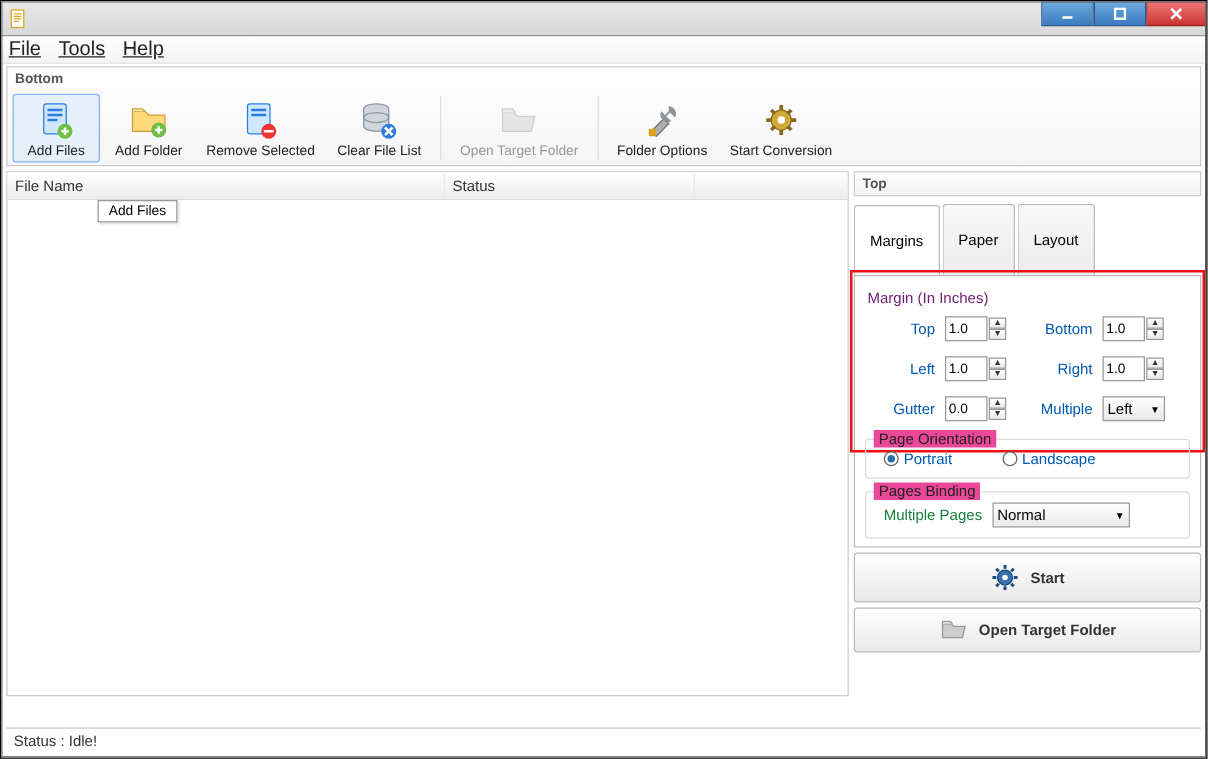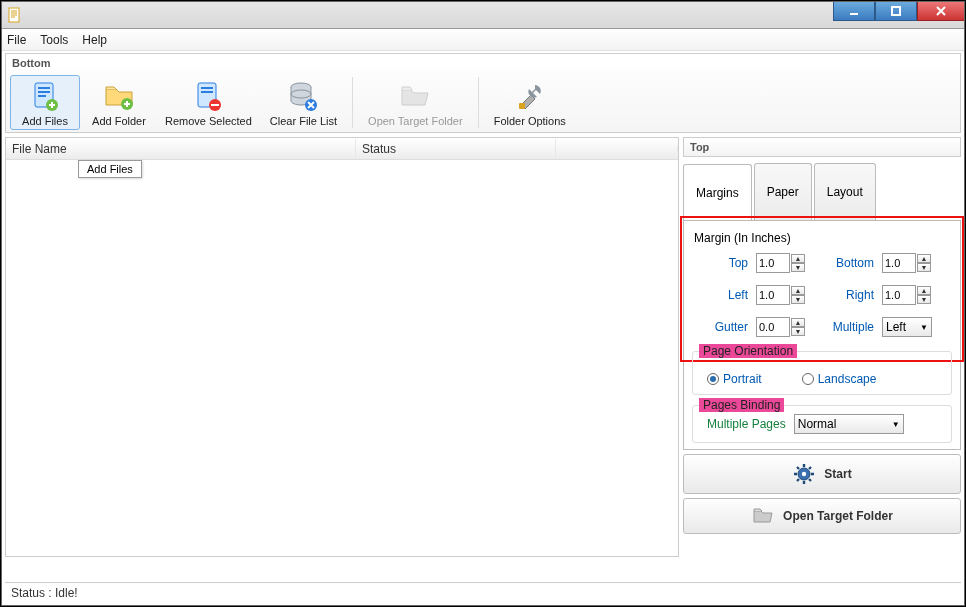--- a/index.html
+++ b/index.html
@@ -6,21 +6,21 @@
 body { background: #fff; width: 966px; height: 607px; overflow: hidden; position: relative; border: 1px solid #000;}
 .titlebar { height: 28px; background: linear-gradient(#e8e8e8,#d8d8d8); display:flex; align-items:center; padding-left:6px; border-bottom:1px solid #999; position:relative;}
 .titlebar .app-icon { width:16px; height:16px; margin-right:6px; display:flex; align-items:center; justify-content:center;}
 .titlebar .title { color:#333; font-size:12px;}
 .win-btns { position:absolute; right:0; top:0; display:flex; height:20px;}
 .win-btn { width:42px; height:20px; display:flex; align-items:center; justify-content:center; color:#fff; font-weight:bold;}
 .win-min { background: linear-gradient(#6babde,#3b7bbf); border:1px solid #2b5a8a;}
 .win-max { background: linear-gradient(#6babde,#3b7bbf); border:1px solid #2b5a8a;}
 .win-close { background: linear-gradient(#e77,#c33); border:1px solid #922; width:48px; border-top-right-radius:0;}
 .menubar { height:22px; background:linear-gradient(#fff,#f3f3f3); border-bottom:1px solid #e0e0e0; display:flex; align-items:center; padding:0 6px; gap:14px;}
-.menubar span { font-size:12px; color:#222;}
+.menubar span { font-size:16px; color:#222;text-decoration:underline;}
 .section-label { background:#fff; border:1px solid #ccc; border-radius:0; margin:2px 4px 0 4px; padding:3px 6px 0 6px; font-size:11px; font-weight:bold; color:#555; border-bottom:none;}
 .toolbar-wrap { margin:0 4px; border:1px solid #ccc; border-top:none; background:linear-gradient(#fdfdfd,#f5f5f5);}
 .toolbar { display:flex; align-items:flex-start; padding:6px 4px 2px 4px; gap:4px;}
 .tbtn { display:flex; flex-direction:column; align-items:center; justify-content:center; min-width:70px; padding:2px 6px 2px 6px; border:1px solid transparent; border-radius:3px; cursor:default;}
 .tbtn.selected { border:1px solid #7eb4ea; background:#e5f0fb;}
 .tbtn .ticon { width:36px; height:36px; display:flex; align-items:center; justify-content:center; margin-bottom:1px;}
 .tbtn .tlabel { font-size:11px; color:#222; text-align:center; white-space:nowrap;}
 .tbtn.disabled .tlabel { color:#999;}
 .tbtn.disabled .ticon svg { opacity:.45;}
 .sep { width:1px; background:#ddd; align-self:stretch; margin:2px 4px;}
@@ -30,32 +30,32 @@
 .list-header .col { padding:3px 6px; font-size:12px; color:#333; border-right:1px solid #e8e8e8;}
 .col-name { width:350px;} .col-status { width:200px;} .col-empty { flex:1;}
 .tooltip-box { position:absolute; top:22px; left:72px; background:#fff; border:1px solid #999; padding:2px 8px; font-size:11px; box-shadow:1px 1px 2px rgba(0,0,0,.15);}
 .right-panel { width:278px; display:flex; flex-direction:column; gap:4px;}
 .top-group-label { border:1px solid #ccc; background:linear-gradient(#fff,#f3f3f3); padding:3px 6px; font-weight:bold; color:#555; font-size:11px;}
 .tabs { display:flex; margin-top:2px;}
 .tab { border:1px solid #bbb; background:linear-gradient(#f8f8f8,#ececec); padding:21px 12px; font-size:12px; margin-right:2px; border-bottom:none; border-top-left-radius:3px; border-top-right-radius:3px; cursor:default;}
 .tab.active { background:#fff; position:relative; top:1px;}
 .tab-content { border:1px solid #bbb; background:#fff; padding:6px 4px; position:relative;}
 .highlight-box { border:2px solid #e11; position:absolute; top:-5px; left:-4px; right:-4px; height:146px; pointer-events:none;}
-.group-title { font-size:12px; color:#000000; margin:4px 0 4px 6px;}
+.group-title { font-size:12px; color:#701a75; margin:4px 0 4px 6px;}
 .grid { display:grid; grid-template-columns:56px 58px 56px 58px; column-gap:6px; row-gap:12px; align-items:center; padding:4px 6px;}
 .grid label { color:#0059b3; font-size:12px; text-align:right; padding-right:2px;}
 .spin { display:flex; align-items:center;}
 .spin input { width:34px; height:20px; border:1px solid #999; padding:1px 2px; font-size:11px;}
 .spin .arrows { display:flex; flex-direction:column; margin-left:1px;}
 .spin .arrows div { width:14px; height:9px; border:1px solid #999; background:linear-gradient(#fff,#e8e8e8); font-size:7px; line-height:7px; text-align:center; color:#333;}
 .select { border:1px solid #999; height:20px; background:linear-gradient(#fff,#e9e9e9); display:flex; align-items:center; justify-content:space-between; padding:0 3px; width:50px; font-size:11px;}
 .select .arrow { font-size:8px;}
 .fieldset { margin-top:10px; padding:0 6px 6px 6px; border:1px solid #ddd; border-radius:3px; margin-left:4px; margin-right:4px; position:relative;}
 .fieldset .legend { position:relative; top:-8px; background:#ec4899; padding:0 4px; font-size:12px; color:#222;}
-.orient-row { display:flex; gap:40px; padding:12px 8px 2px 8px; margin-top:-6px;}
+.orient-row { display:flex; gap:40px; padding:0 8px 2px 8px; margin-top:-6px;}
 .radio-item { display:flex; align-items:center; gap:4px; color:#0059b3; font-size:12px;}
 .radio-dot { width:12px; height:12px; border:1px solid #666; border-radius:50%; display:flex; align-items:center; justify-content:center; background:#fff;}
 .radio-dot.checked::after { content:""; width:6px; height:6px; border-radius:50%; background:#2b6cb0;}
 .binding-row { display:flex; align-items:center; gap:8px; padding:0 8px 2px 8px; margin-top:-6px;}
 .binding-row label { color:#15803d; font-size:12px;}
 .binding-row .select.wide { width:110px;}
 .big-btn { border:1px solid #bbb; background:linear-gradient(#fff,#e9e9e9); height:40px; display:flex; align-items:center; justify-content:center; gap:8px; font-size:16px; font-weight:bold; color:#333; border-radius:3px; cursor:default;}
 .big-btn .icon { width:24px; height:24px; display:flex; align-items:center; justify-content:center;}
 .med-btn { border:1px solid #bbb; background:linear-gradient(#fff,#e9e9e9); height:36px; display:flex; align-items:center; justify-content:center; gap:8px; font-size:12px; font-weight:bold; color:#333; border-radius:3px; cursor:default;}
 .statusbar { position:absolute; left:4px; right:4px; bottom:4px; height:20px; border-top:1px solid #ccc; padding:2px 6px; font-size:11px; color:#333; display:flex; align-items:center;}
@@ -161,20 +161,32 @@
   <div class="tbtn">
     <span class="ticon">
           <svg width="34" height="34" viewBox="0 0 34 34">
             <path d="M8 26l10-10 4 4-10 10z" fill="#b0b0b0" stroke="#777"></path>
             <rect x="6" y="24" width="6" height="6" rx="1" fill="#d9a520"></rect>
             <path d="M22 6a6 6 0 0 1 5 9l-4-4-3 3 4 4a6 6 0 0 1-8-8l3 3 3-3z" fill="#8a949e"></path>
           </svg>
         </span>
     <span class="tlabel">Folder Options</span>
   </div>
+  <div class="tbtn">
+    <span class="ticon">
+          <svg width="34" height="34" viewBox="0 0 34 34">
+            <circle cx="17" cy="17" r="8" fill="#cfa93a" stroke="#8a6a1a"></circle>
+            <circle cx="17" cy="17" r="3" fill="#fff"></circle>
+            <g stroke="#8a6a1a" stroke-width="3">
+              <path d="M17 5v4M17 25v4M5 17h4M25 17h4M9 9l3 3M25 25l-3-3M25 9l-3 3M9 25l3-3"></path>
+            </g>
+          </svg>
+        </span>
+    <span class="tlabel">Start Conversion</span>
+  </div>
 </div>
 </div>
 
 <div class="body-area">
   <div class="list-panel">
     <div class="list-header">
       <div class="col col-name">File Name</div>
       <div class="col col-status">Status</div>
       <div class="col col-empty"></div>
     </div>

